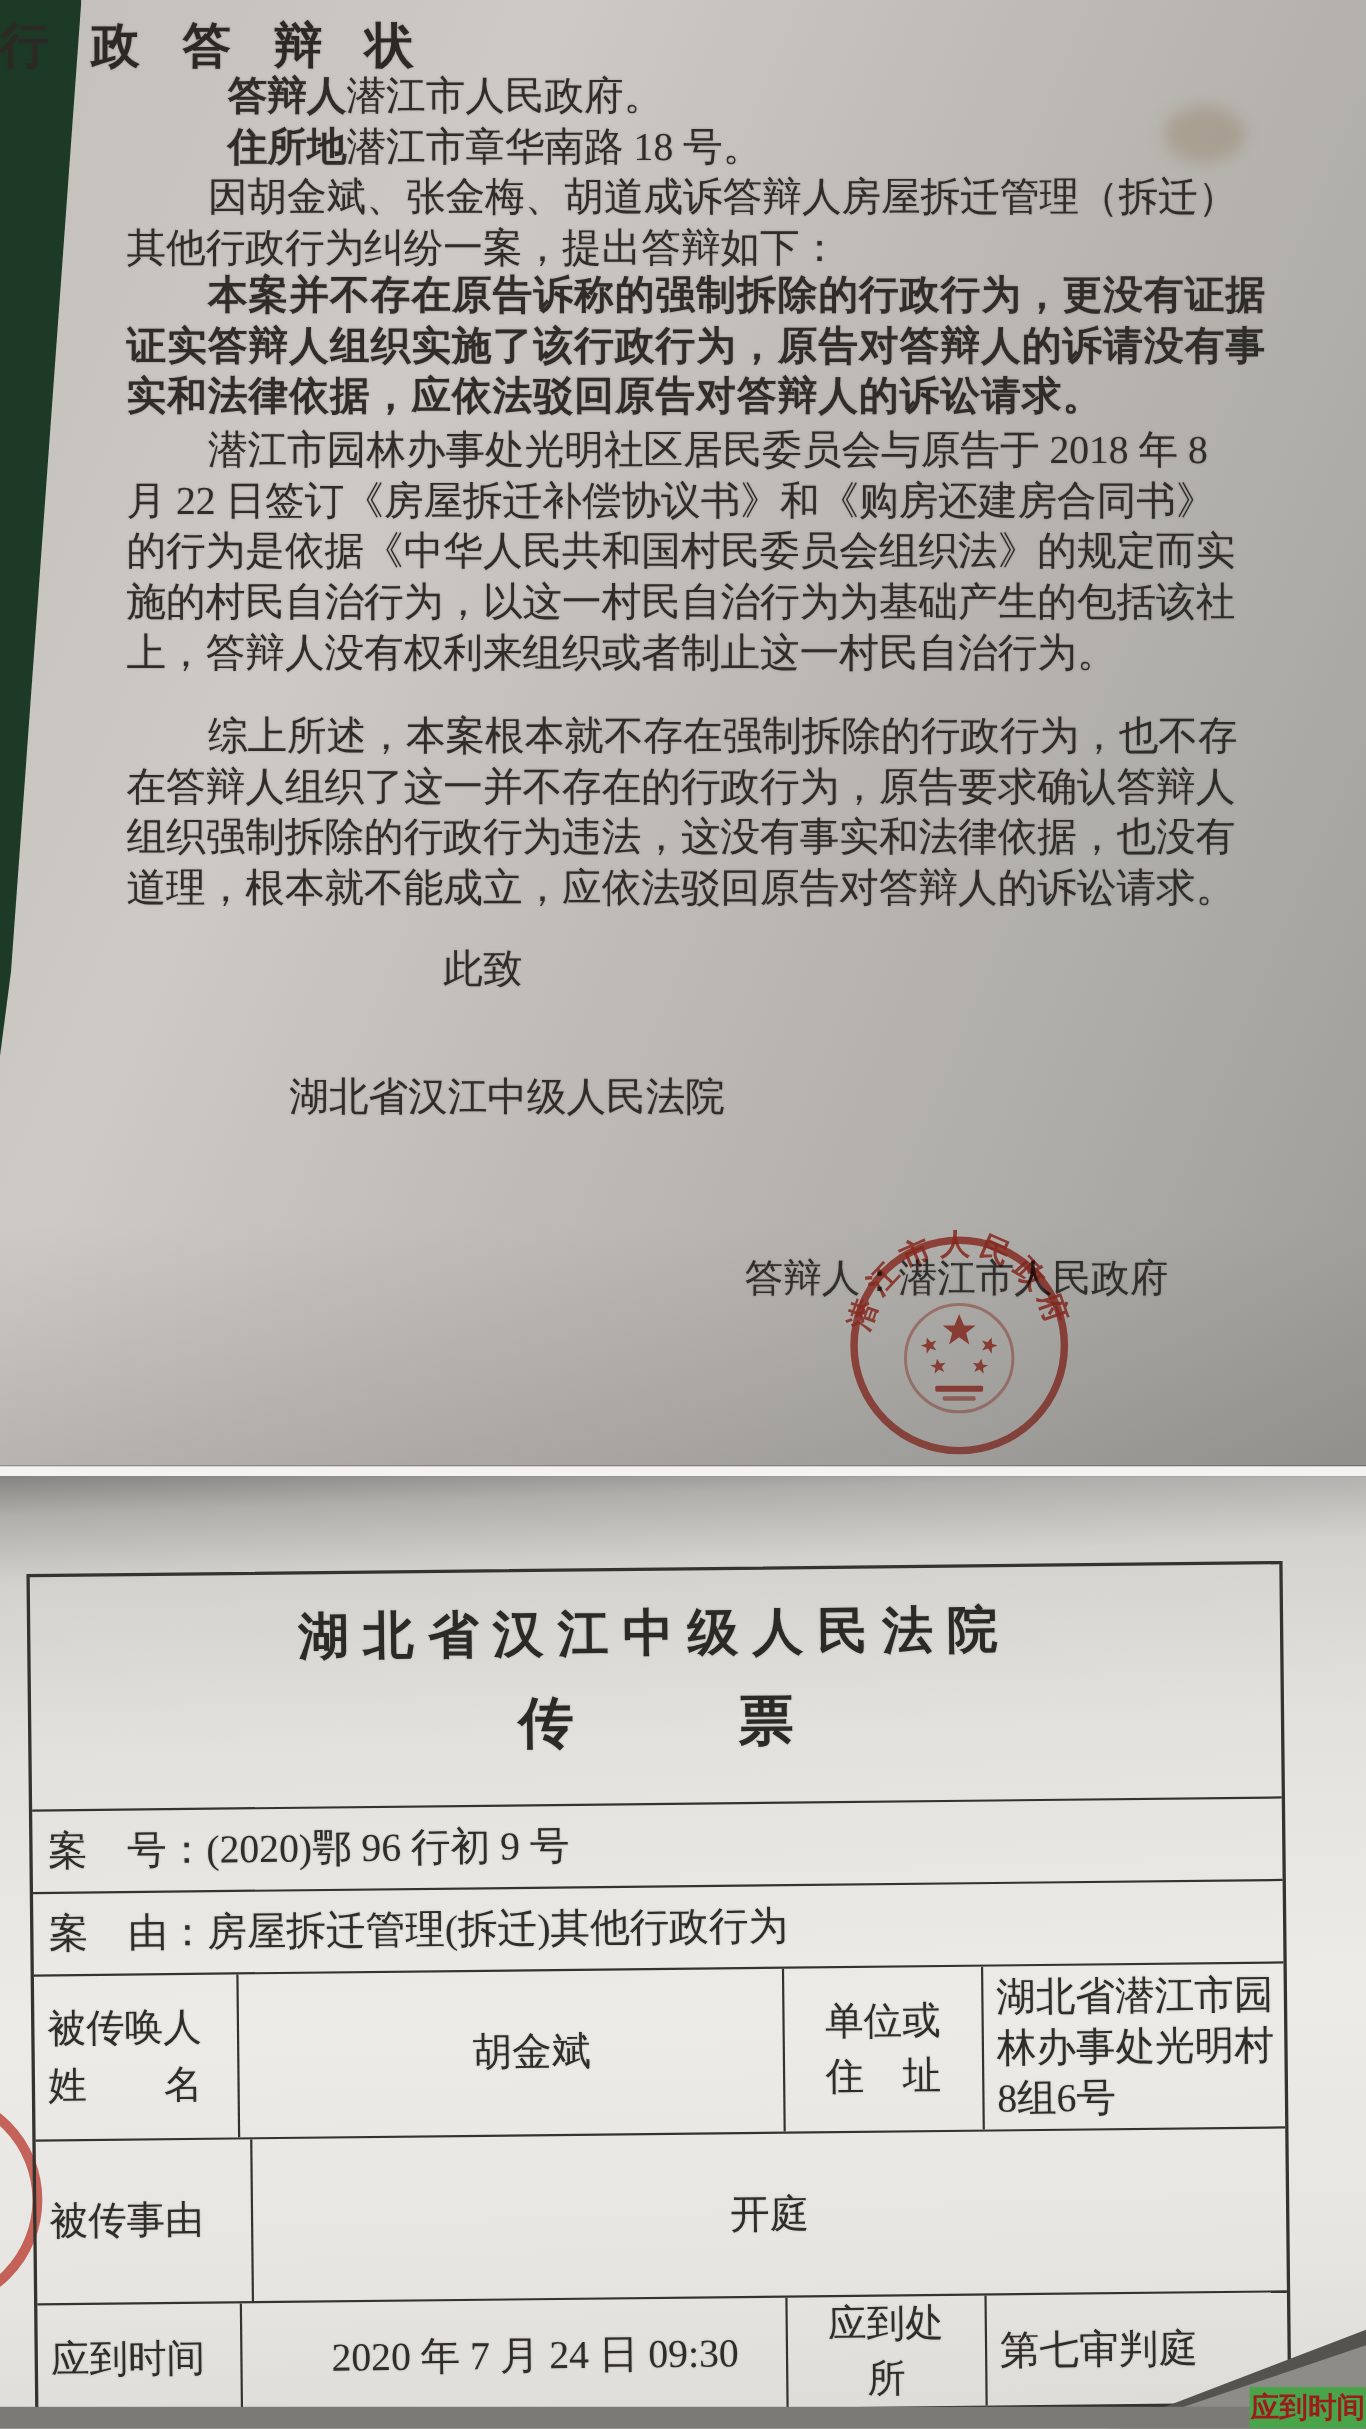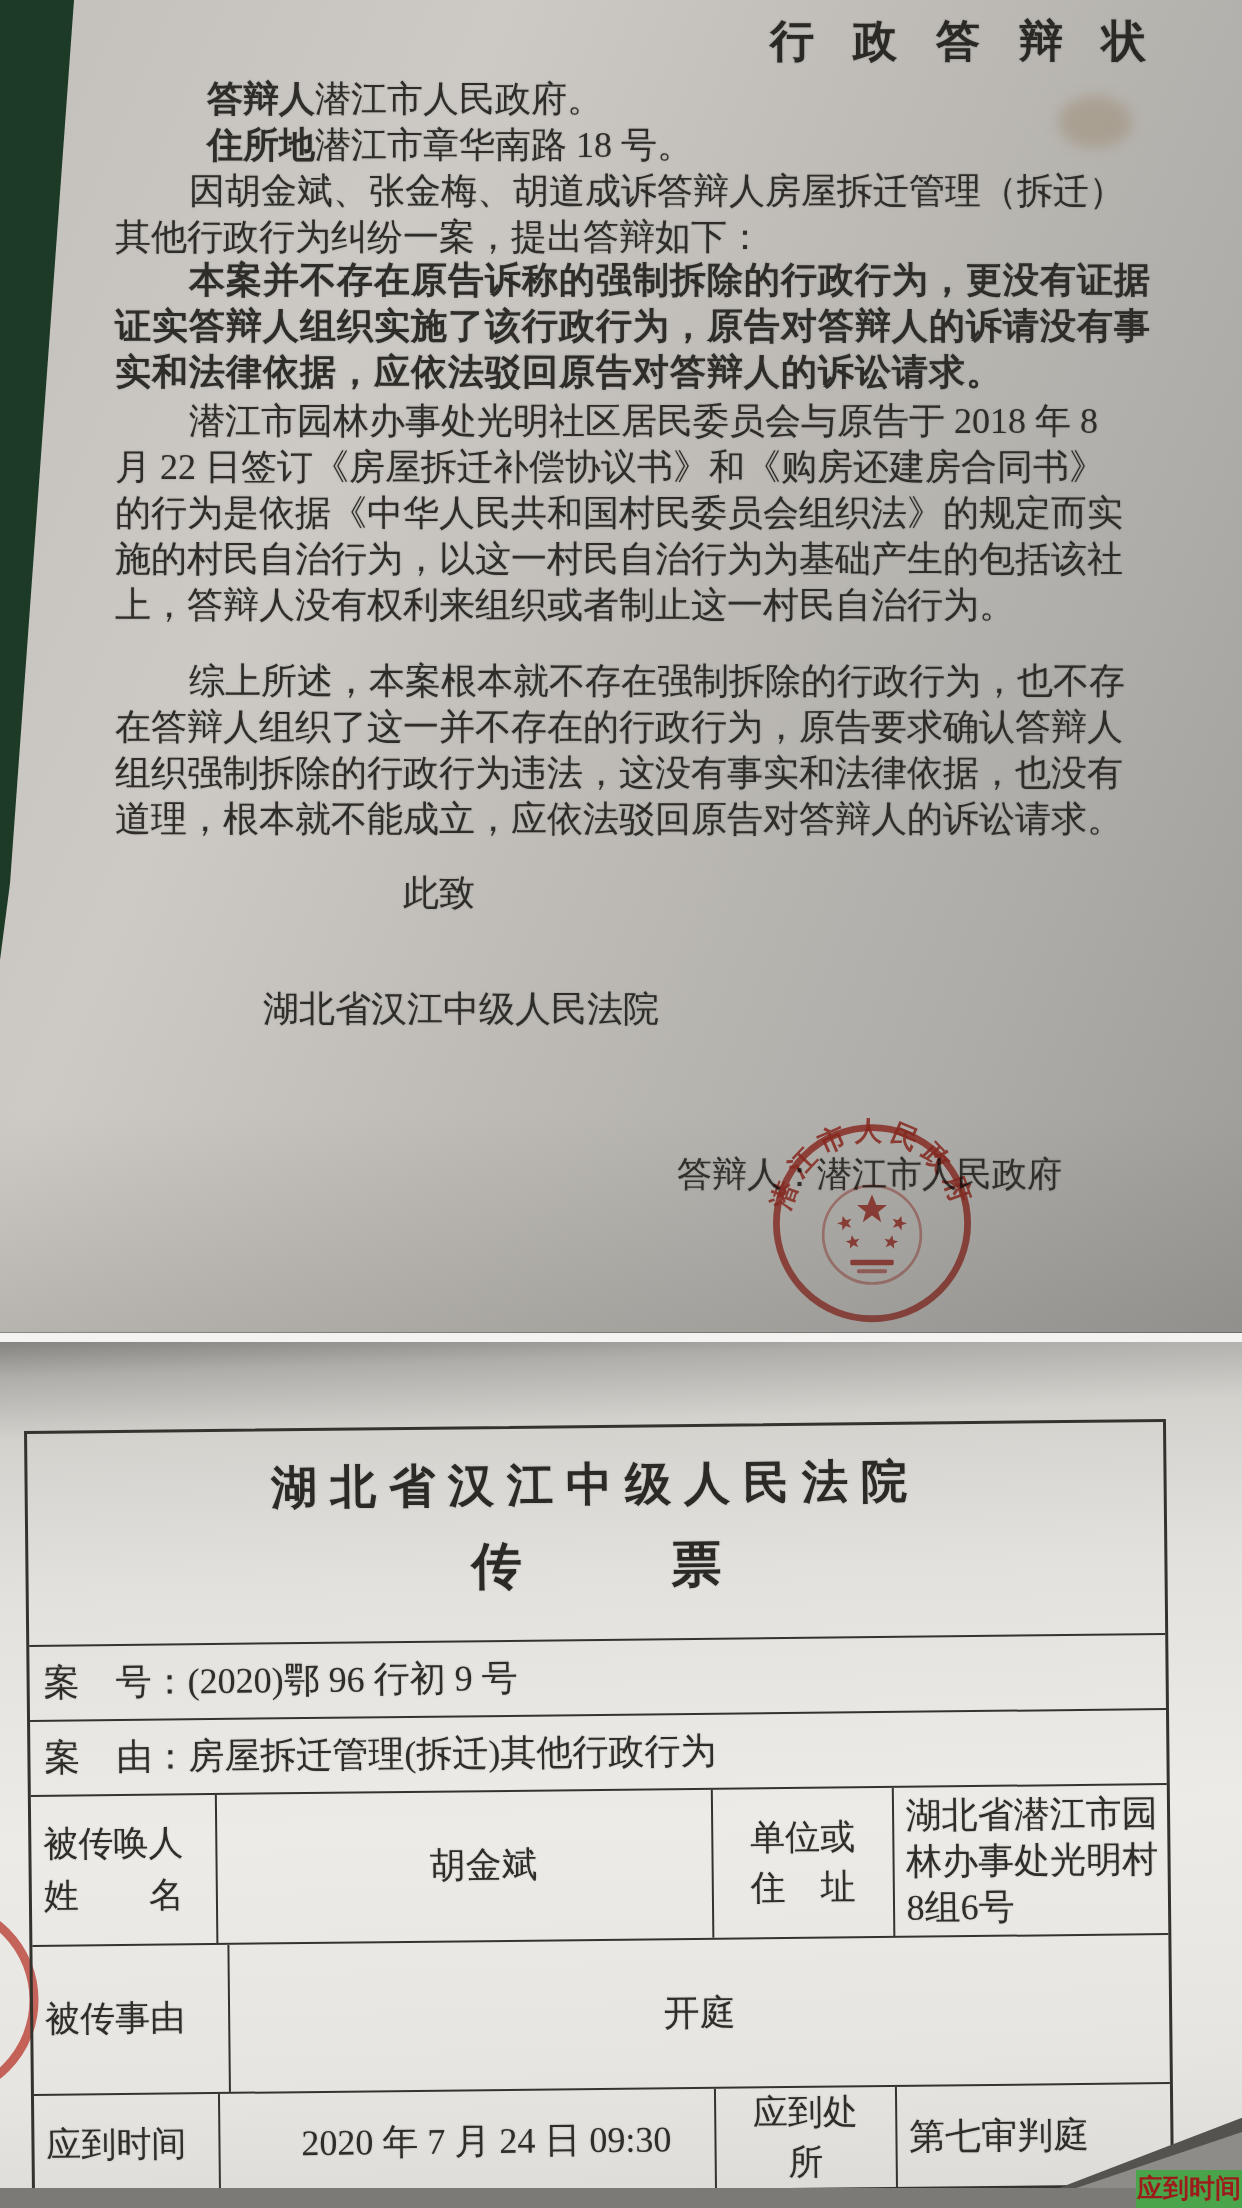--- a/index.html
+++ b/index.html
@@ -9,24 +9,24 @@
   .photo-top{position:absolute;left:0;top:0;width:1242px;height:1333px;overflow:hidden;
     background:linear-gradient(113deg,#c3c0bb 0%,#cdcac5 28%,#bebbb6 52%,#aeaca8 78%,#9e9c98 100%);}
   .photo-top::after{content:"";position:absolute;left:0;bottom:0;width:100%;height:220px;
     background:linear-gradient(180deg,rgba(0,0,0,0) 0%,rgba(90,88,84,.18) 100%);pointer-events:none;}
   .green-wedge{position:absolute;left:0;top:0;width:90px;height:960px;
     clip-path:polygon(0 0,74px 0,10px 92%,0 100%);background:#1d3a26;}
   .green-wedge::after{content:"";position:absolute;left:60px;top:0;width:8px;height:100%;
     background:rgba(240,240,235,.35);transform:skewX(-3deg);}
   .stain{position:absolute;left:1058px;top:96px;width:74px;height:52px;border-radius:50%;
     background:rgba(148,126,96,.38);filter:blur(7px);}
-  .doc-title{position:absolute;left:0;top:12px;width:1160px;text-align:right;margin:0;
+  .doc-title{position:absolute;left:0;top:12px;width:1160px;text-align:left;margin:0;
     font-size:44px;font-weight:bold;letter-spacing:14px;color:#2b2925;
     text-shadow:0 0 2px rgba(50,48,44,.45);}
-  .doc-body{position:absolute;left:115px;top:76px;width:1054px;font-size:36px;line-height:46px;
+  .doc-body{position:absolute;left:115px;top:64px;width:1054px;font-size:36px;line-height:46px;
     text-shadow:0 0 2px rgba(55,52,48,.35);}
   .doc-body .bold-label{font-family:"Liberation Sans","DejaVu Sans",sans-serif;font-weight:bold;}
   .intro{text-indent:92px;}
   .para > div:first-child{text-indent:74px;}
   .bold-para{font-family:Liberation Mono, monospace;font-weight:bold;letter-spacing:1px;}
   .conclusion{margin-top:30px;}
   .salute{margin-top:28px;padding-left:288px;}
   .court-line{margin-top:70px;padding-left:148px;}
   .respondent-line{margin-top:120px;padding-left:562px;font-size:35px;}
   .seal{position:absolute;left:712px;top:1116px;width:320px;height:217px;mix-blend-mode:multiply;}

